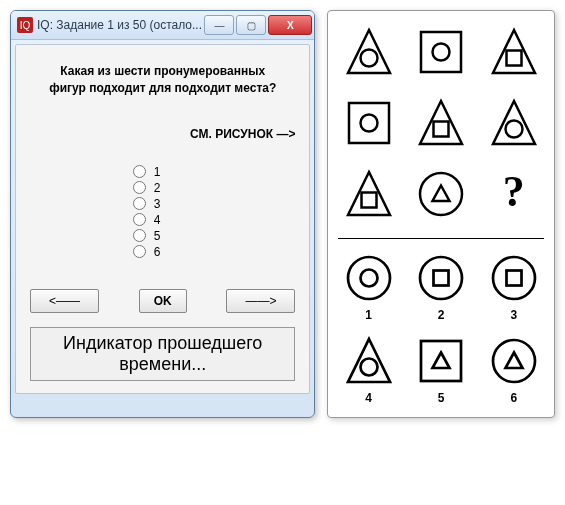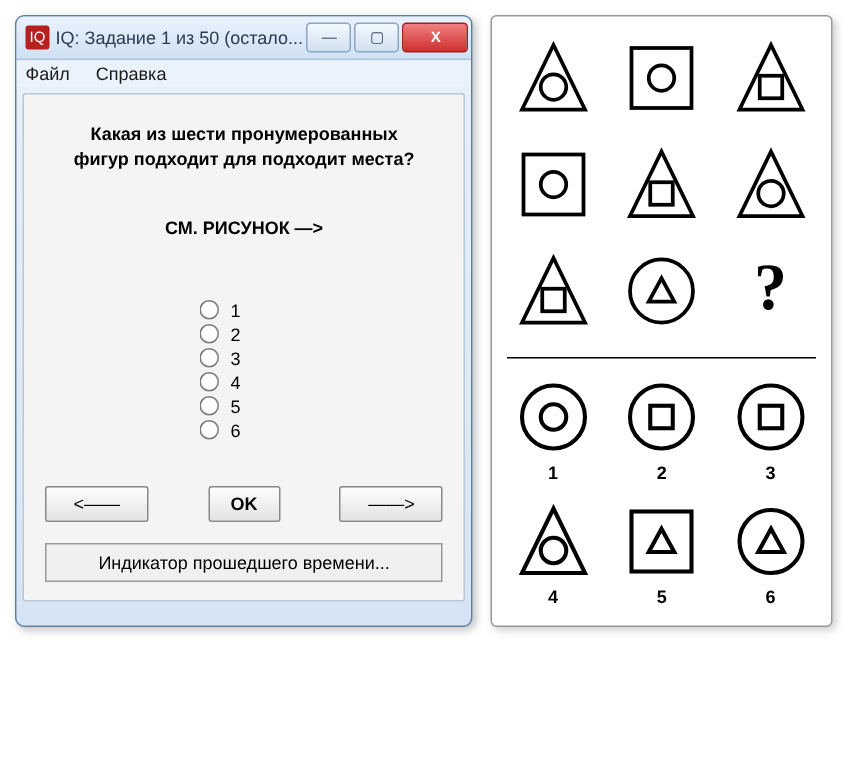--- a/index.html
+++ b/index.html
@@ -77,42 +77,42 @@
   border: 1px solid #b9c8d7;
   border-radius: 2px;
 }
 .question {
   text-align: center;
   font-weight: bold;
   margin: 8px 0 30px 0;
   line-height: 1.4;
 }
 .see-pic {
-  text-align: center;
+  text-align: right;
   font-weight: bold;
-  margin-bottom: 41px;
+  margin-bottom: 24px;
 }
 .options { width: 60px; margin: 0 auto 30px auto; }
 .options .opt { display: flex; align-items: center; gap: 8px; margin: 2px 0; }
 .opt input { margin:0; }
 .navrow { display: flex; justify-content: space-between; align-items: center; margin-bottom: 14px; }
 .btn {
   border: 1px solid #888;
   background: linear-gradient(#fdfdfd,#e3e3e3);
   padding: 4px 18px;
   font-size: 12px;
   border-radius: 2px;
 }
 .btn.ok { font-weight: bold; padding: 4px 14px; text-align: right; }
 .timebar {
   border: 1px solid #999;
   background: #f0f0f0;
   padding: 5px 24px;
   text-align: center;
-  font-size: 12px;
+  font-size: 18px;
 }
 
 .puzzle {
   width: 210px;
   border: 1px solid #999;
   border-radius: 4px;
   padding: 16px 10px 12px 10px;
   box-shadow: 2px 2px 6px rgba(0,0,0,0.2);
   background: #fff;
 }
@@ -142,24 +142,20 @@
 <div class="window">
   <div class="titlebar">
     <div class="icon-iq">IQ</div>
     <div class="title">IQ: Задание 1 из 50  (остало...</div>
     <div class="winbtns">
       <div class="winbtn">—</div>
       <div class="winbtn">▢</div>
       <div class="winbtn close">X</div>
     </div>
   </div>
-  <div class="menubar">
-    <span>Файл</span>
-    <span>Справка</span>
-  </div>
   <div class="client">
     <div class="question">
       <span>Какая из шести пронумерованных</span><br>
       <span>фигур подходит для подходит места?</span>
     </div>
     <div class="see-pic">СМ. РИСУНОК  —&gt;</div>
     <div class="options">
       <div class="opt">
           <input type="radio" name="ans" style="">
           <span>1</span>

